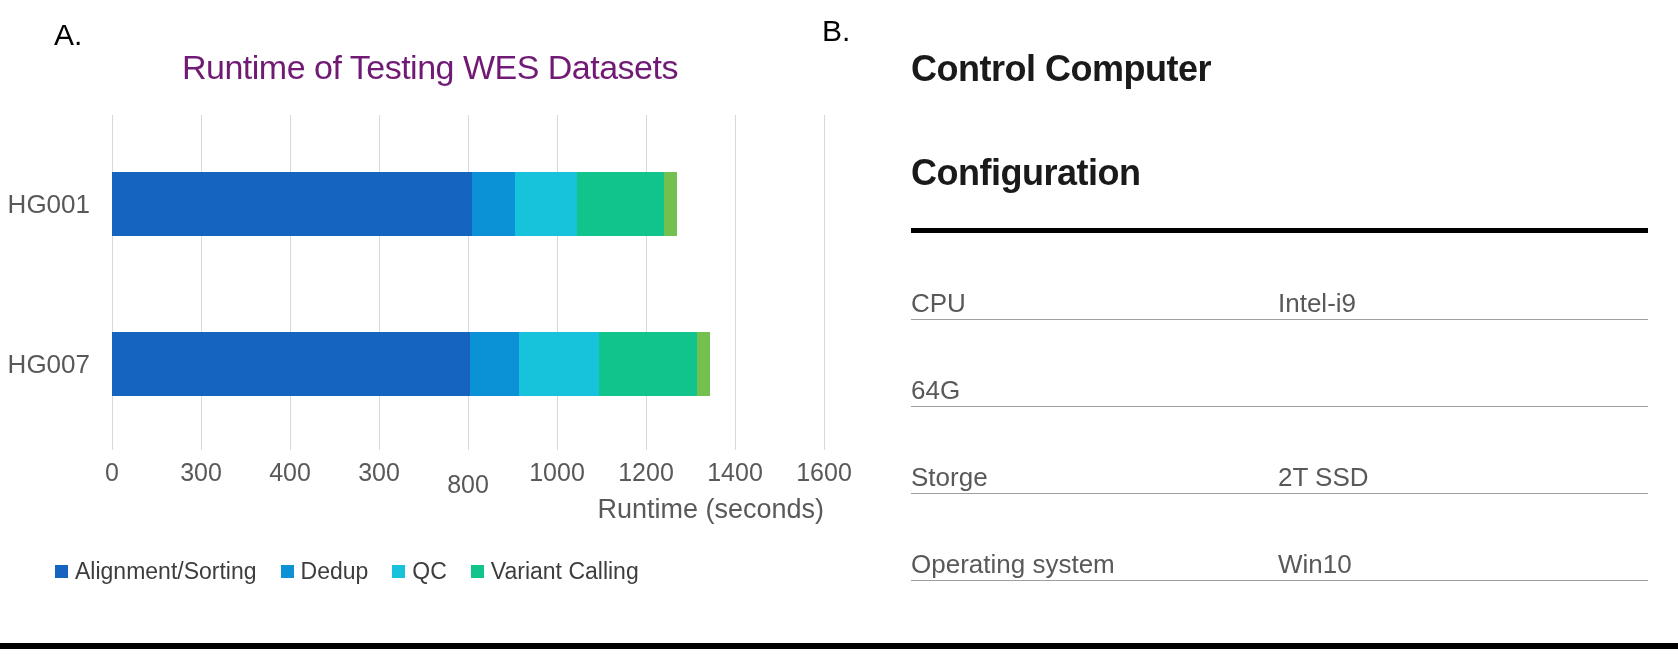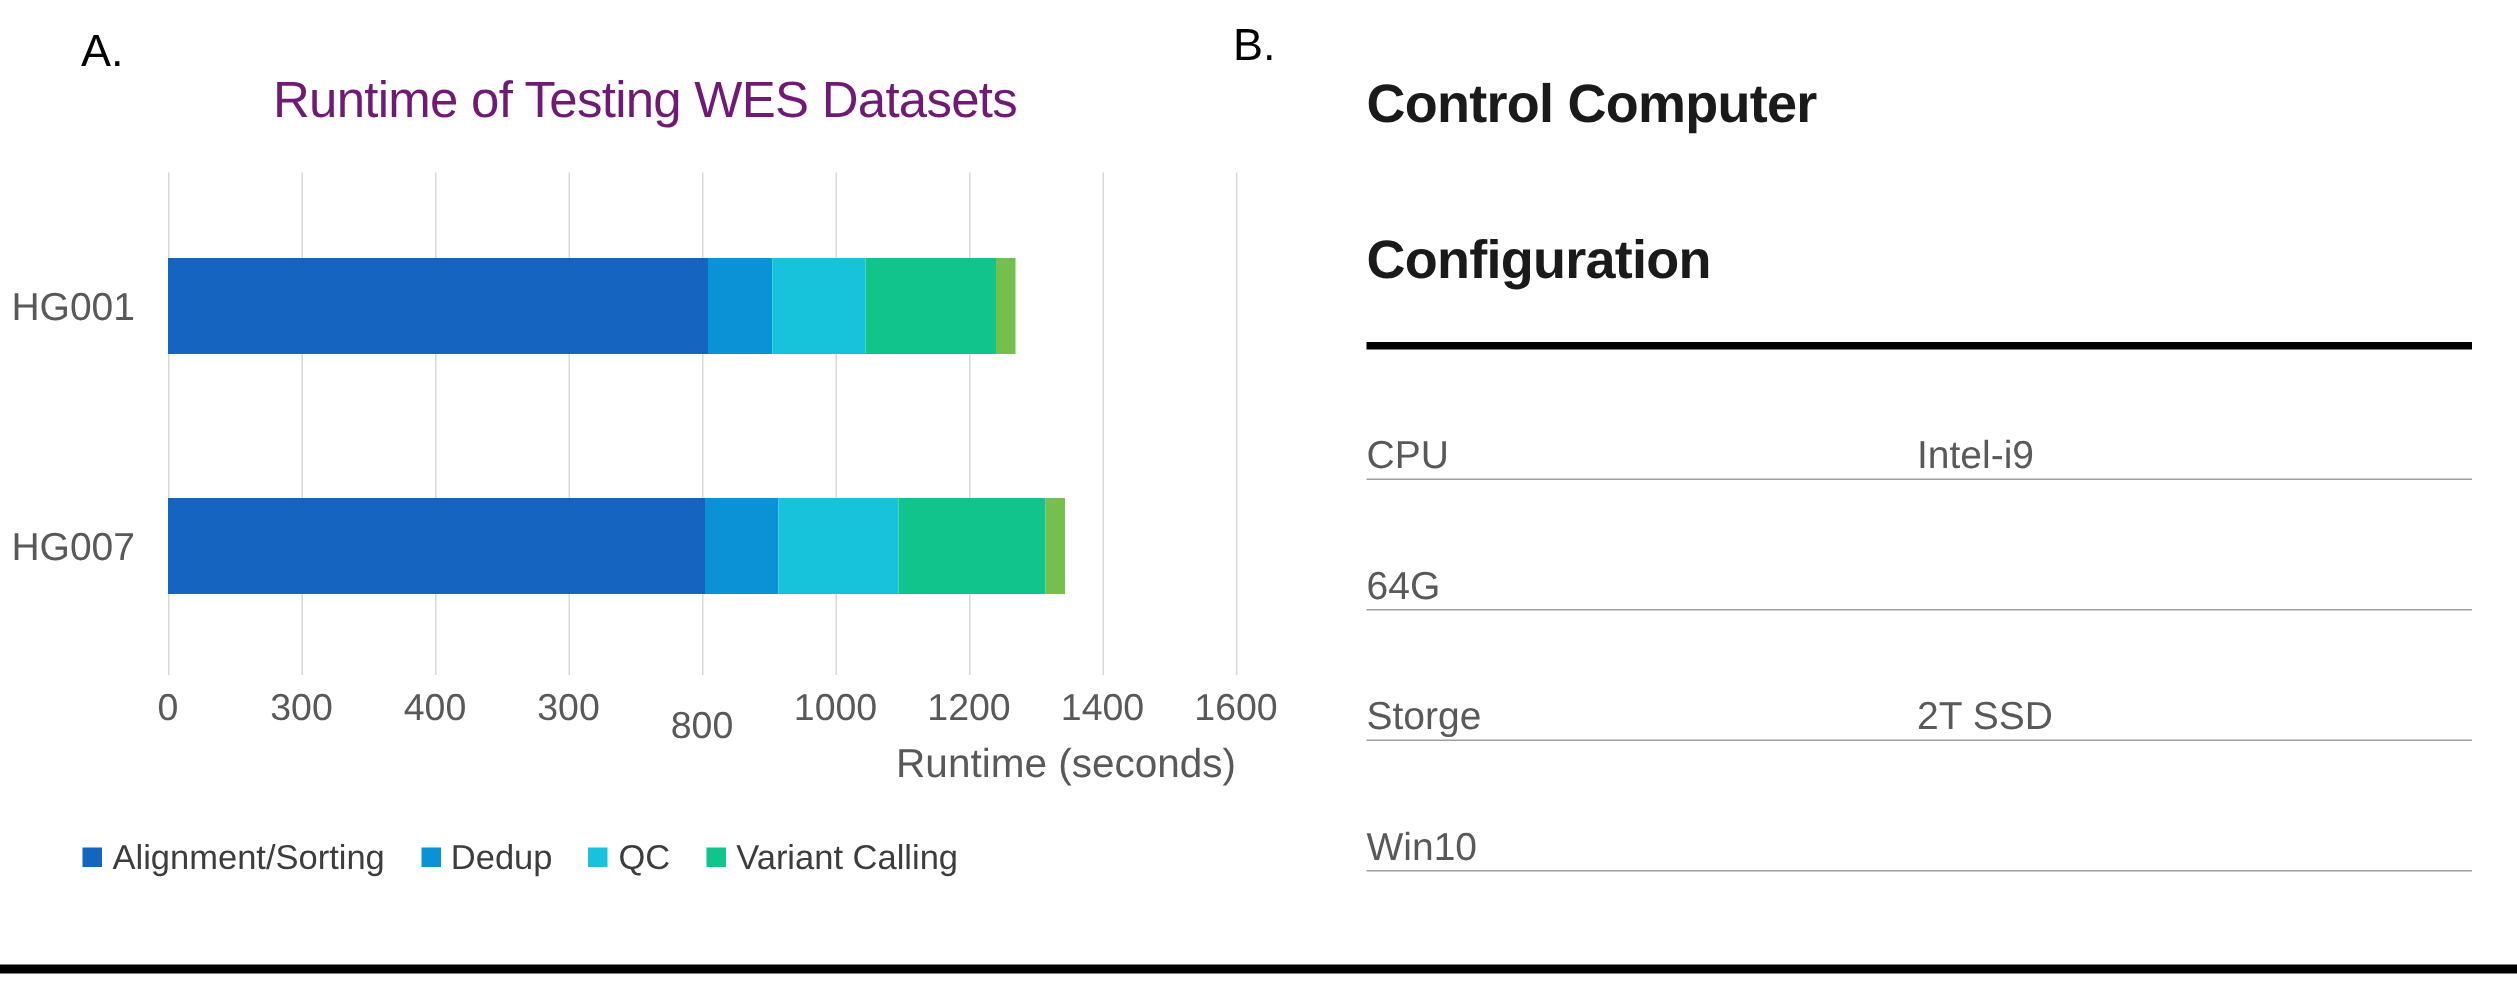--- a/index.html
+++ b/index.html
@@ -205,20 +205,21 @@
         <div class="tvalue">Intel-i9</div>
       </div>
       <div class="trow">
         <div class="tvalue">64G</div>
       </div>
       <div class="trow">
         <div class="tlabel">Storge</div>
         <div class="tvalue">2T SSD</div>
       </div>
       <div class="trow">
+        <div class="tlabel">Operating system</div>
         <div class="tvalue">Win10</div>
       </div>
     </div>
 
   <div class="bottom-rule"></div>
 <div class="cat-label" style="top: 191px;">HG001</div>
     <div class="cat-label" style="top: 351px;">HG007</div>
   </div>
 
 </body></html>

